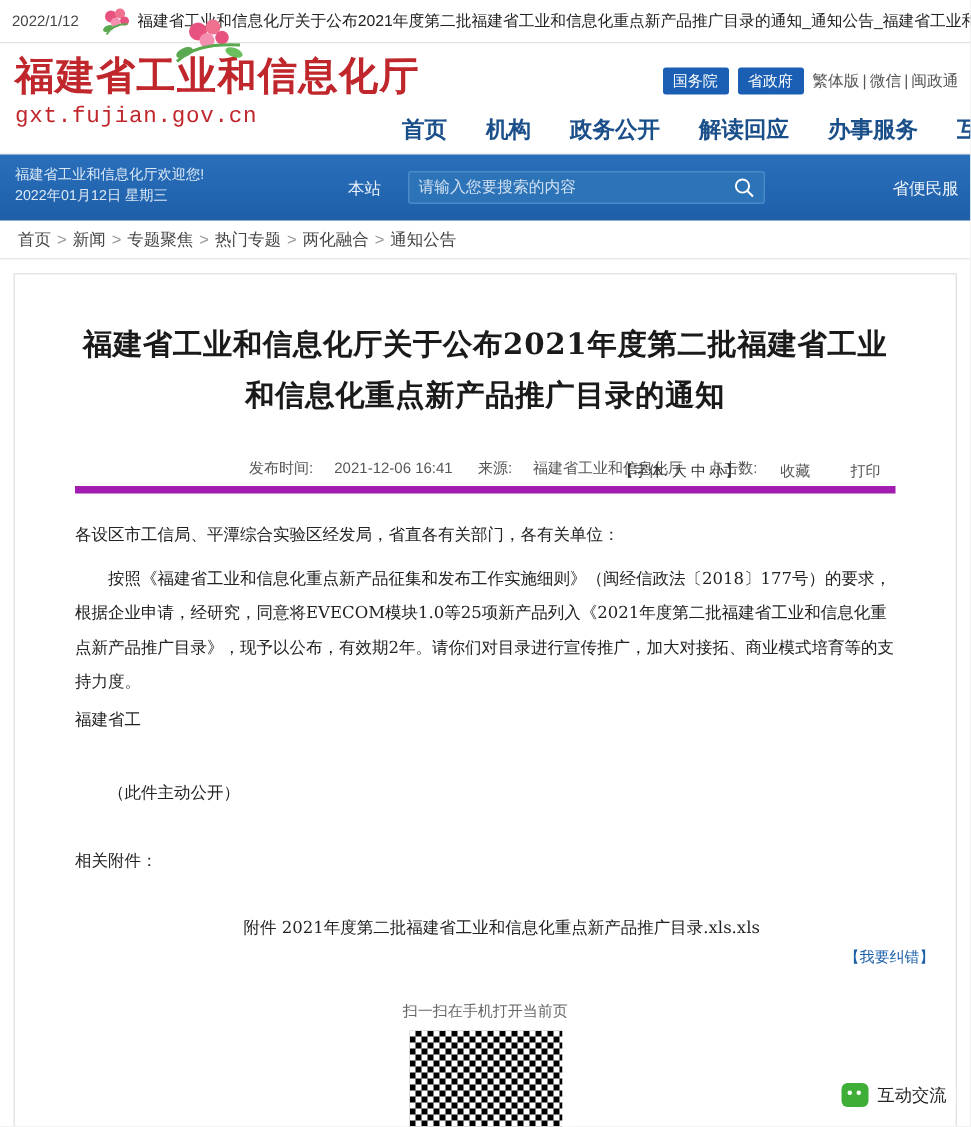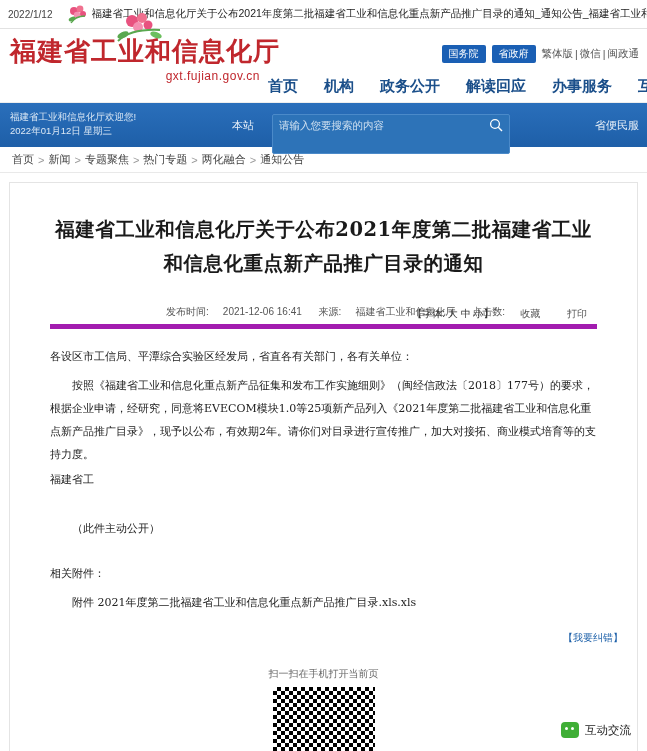--- a/index.html
+++ b/index.html
@@ -69,26 +69,25 @@
   .logo-title {
     font-family: "DejaVu Serif", "Liberation Serif", serif;
     font-size: 26px;
     font-weight: bold;
     color: #c0272d;
     letter-spacing: 1px;
     line-height: 32px;
     white-space: nowrap;
   }
   .logo-url {
-    font-size: 12px;
+    font-size: 15px;
     color: #c0272d;
-    font-family: Liberation Sans, sans-serif;
+    font-family: Liberation Mono, monospace;
     letter-spacing: 0.5px;
     margin-top: 2px;
-    text-align: right;
   }
   .header-right {
     position: absolute;
     right: 8px; top: 16px;
     display: flex;
     align-items: center;
     font-size: 10px;
     color: #444;
   }
   .pill {
@@ -131,21 +130,21 @@
   }
   .band-site {
     position: absolute;
     left: 232px; top: 15px;
     font-size: 11px;
     color: #e8f0f9;
   }
   .search-box {
     position: absolute;
     left: 272px; top: 11px;
-    width: 238px; height: 40px;
+    width: 238px; height: 22px;
     background: #2d73b8;
     border: 1px solid #4b8ac9;
     border-radius: 2px;
   }
   .search-input {
     width: 200px; height: 20px;
     background: transparent;
     border: none; outline: none;
     color: #cfe0f0;
     font-size: 10.5px;
@@ -228,21 +227,21 @@
   }
   .body-text p { margin: 0 0 6px 0; }
   .indent2 { text-indent: 22px; }
   .sign {
     font-family: "DejaVu Serif", "Liberation Serif", serif;
     font-size: 11px;
     color: #222;
   }
   .pubnote { margin-top: 30px; text-indent: 22px; }
   .attach-label { margin-top: 22px; }
-  .attach-item { margin-top: 6px; text-indent: 22px; }
+  .attach-item { margin-top: 22px; text-indent: 22px; text-align: center; }
 
   .feedback {
     position: absolute;
     right: 14px;
     bottom: 148px;
     color: #1b5fa8;
     font-size: 10px;
   }
   .scan-note {
     position: absolute;

